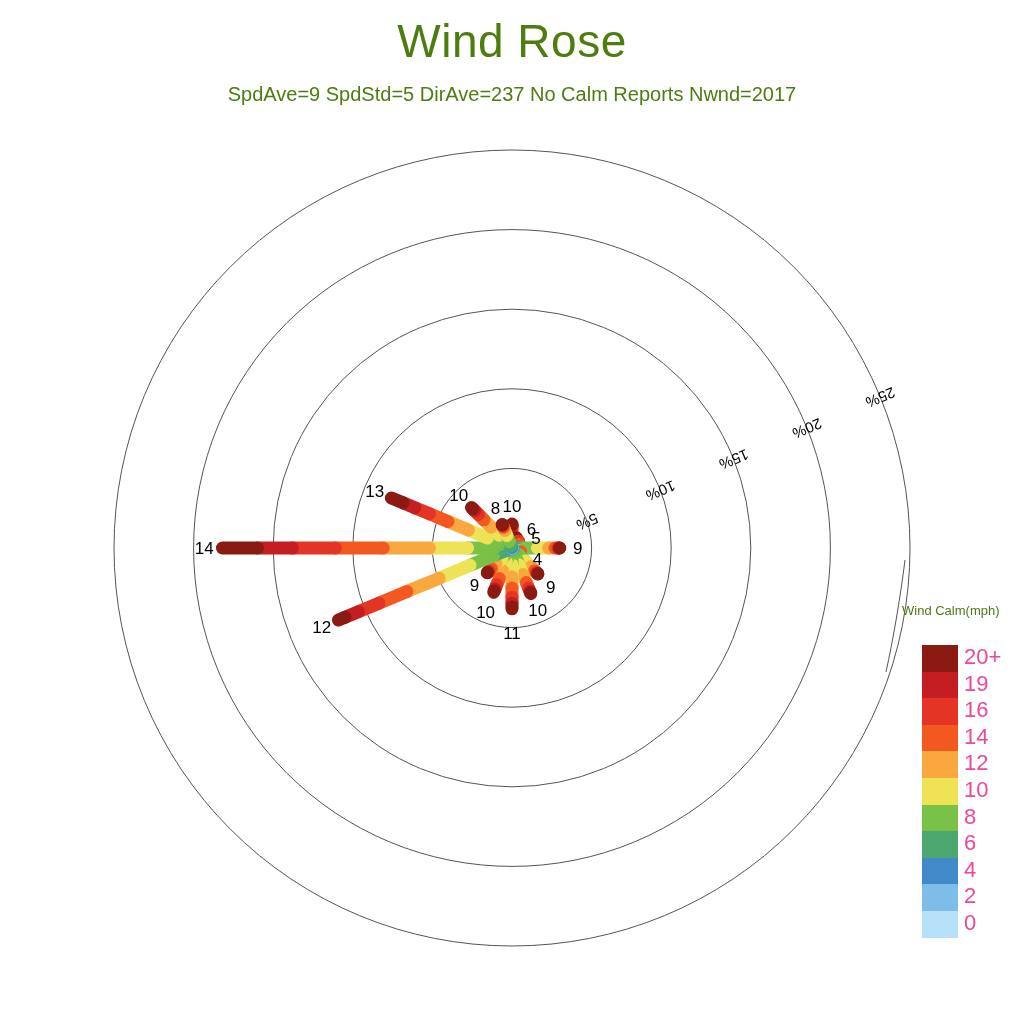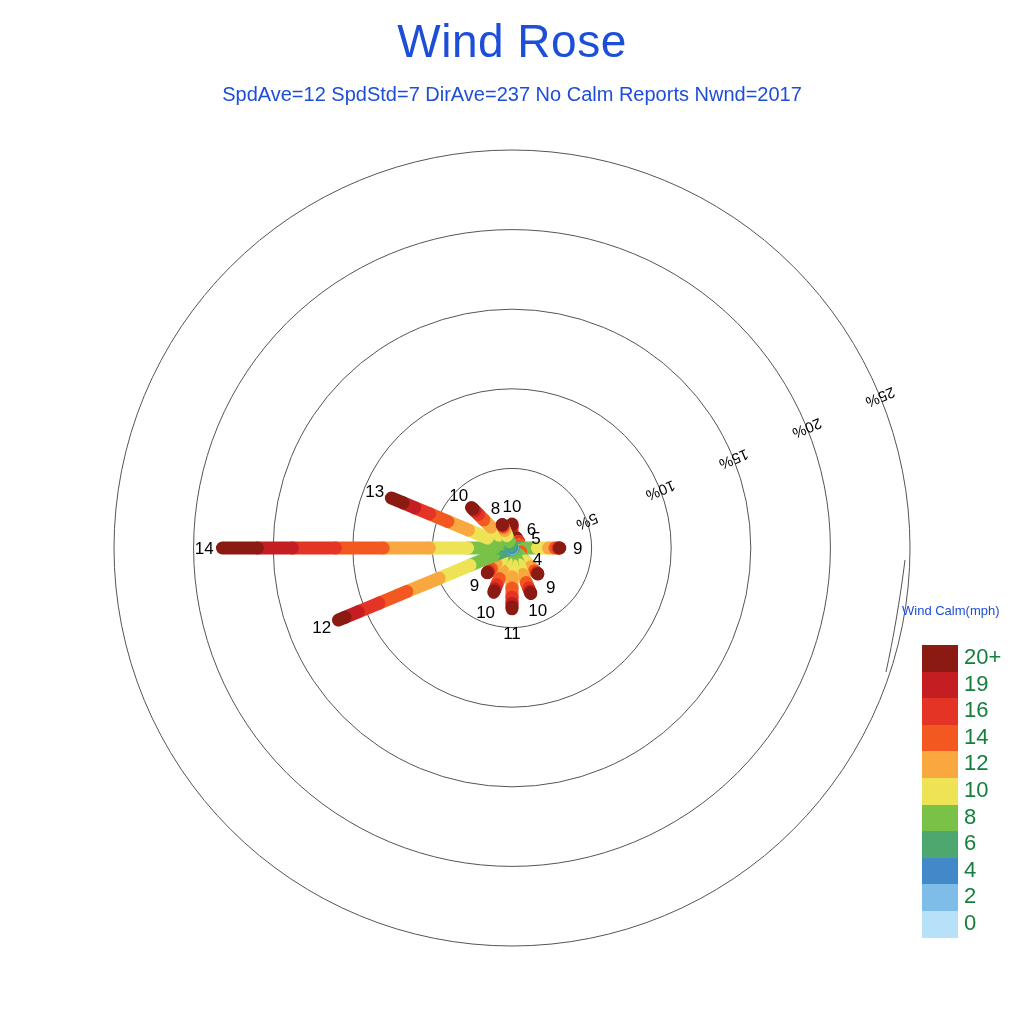--- a/index.html
+++ b/index.html
@@ -2,21 +2,21 @@
 <html><head>
 <meta charset="utf-8">
 <style>
   html,body{margin:0;padding:0;}
   body{
     width:1024px;height:1024px;background:#ffffff;
     font-family:"Liberation Sans", sans-serif;
     overflow:hidden;position:relative;
   }
   #root{position:absolute;left:0;top:0;width:1024px;height:1024px;}
-  .txt{position:absolute;white-space:nowrap;color:#1d4ed8;}
+  .txt{position:absolute;white-space:nowrap;color:#4d7c0f;}
   #title{
     left:0;top:14px;width:1024px;text-align:center;
     font-size:46px;font-weight:400;letter-spacing:0.5px;
   }
   #subtitle{
     left:0;top:83px;width:1024px;text-align:center;font-size:20px;
   }
   #subtitle2{
     left:0;top:118px;width:1024px;text-align:center;font-size:12.5px;
   }
@@ -25,29 +25,29 @@
   }
   svg#rose{position:absolute;left:0;top:0;width:1024px;height:1024px;}
   .ring{fill:none;stroke:#555;stroke-width:1;}
   .petal-seg{stroke-linecap:round;}
   .ringlabel{font-family:"Liberation Sans", sans-serif;font-size:15px;fill:#000;}
   .petallabel{font-family:"Liberation Sans", sans-serif;font-size:17px;fill:#000;}
   .leader{fill:none;stroke:#555;stroke-width:1;}
   #legend{position:absolute;left:922px;top:645px;width:100px;}
   .sw-row{position:relative;height:26.6px;}
   .sw-box{position:absolute;left:0;top:0;width:36px;height:26.6px;}
-  .sw-lab{position:absolute;left:42px;top:-1px;width:52px;text-align:left;font-size:22px;color:#15803d;}
+  .sw-lab{position:absolute;left:42px;top:-1px;width:52px;text-align:left;font-size:22px;color:#ec4899;}
 </style>
 </head>
 <body>
 
 <div id="root">
 
   <div class="txt" id="title">Wind Rose</div>
-  <div class="txt" id="subtitle">SpdAve=12   SpdStd=7   DirAve=237    No Calm Reports   Nwnd=2017</div>
+  <div class="txt" id="subtitle">SpdAve=9   SpdStd=5   DirAve=237    No Calm Reports   Nwnd=2017</div>
 
   <svg id="rose" viewBox="0 0 1024 1024">
     <g id="rings-group">
         <circle cx="512" cy="548" r="79.6" class="ring"></circle>
         <circle cx="512" cy="548" r="159.2" class="ring"></circle>
         <circle cx="512" cy="548" r="238.8" class="ring"></circle>
         <circle cx="512" cy="548" r="318.4" class="ring"></circle>
         <circle cx="512" cy="548" r="398" class="ring"></circle>
       </g>
     <g id="petals-group">

